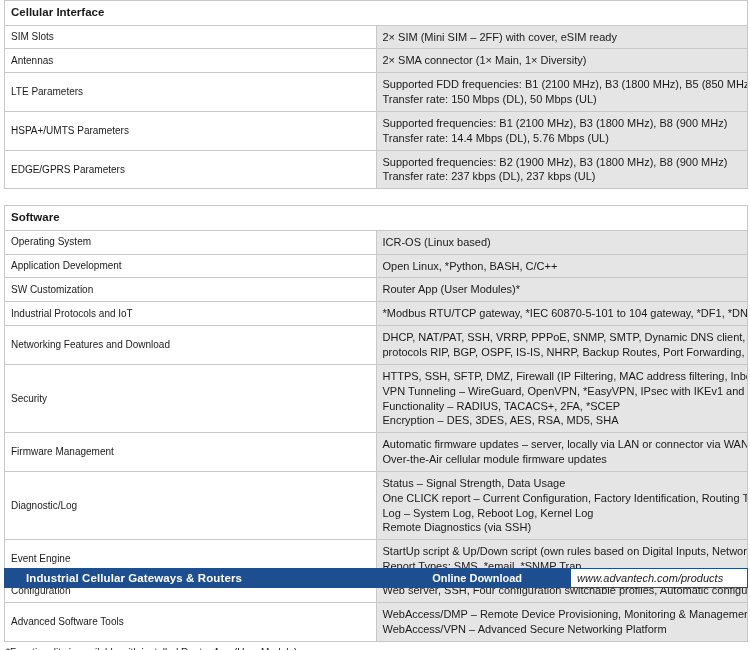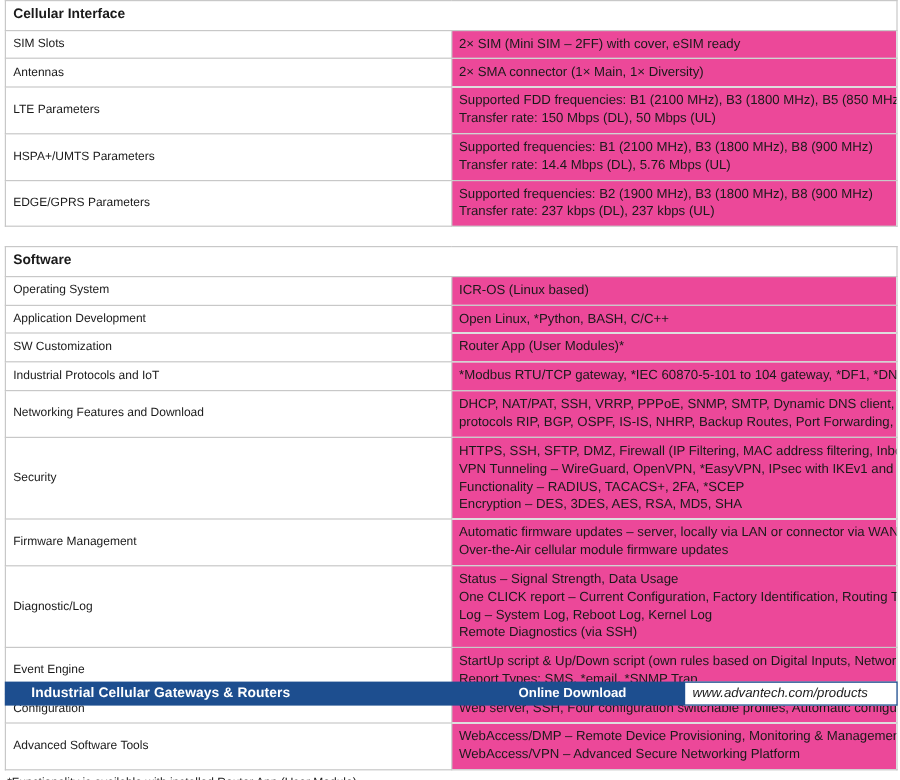--- a/index.html
+++ b/index.html
@@ -41,21 +41,21 @@
     padding: 5px 6px 5px 6px;
     border: 1px solid #c8c8c8;
   }
   td.label {
     width: 134px;
     background: #ffffff;
     font-size: 10px;
     color: #1a1a1a;
   }
   td.value {
-    background: #ec4899;
+    background: #e5e5e5;
     font-size: 11px;
     color: #1a1a1a;
     white-space: nowrap;
     overflow: hidden;
   }
   td.value .line {
     display: block;
     white-space: nowrap;
   }
   .gap {

